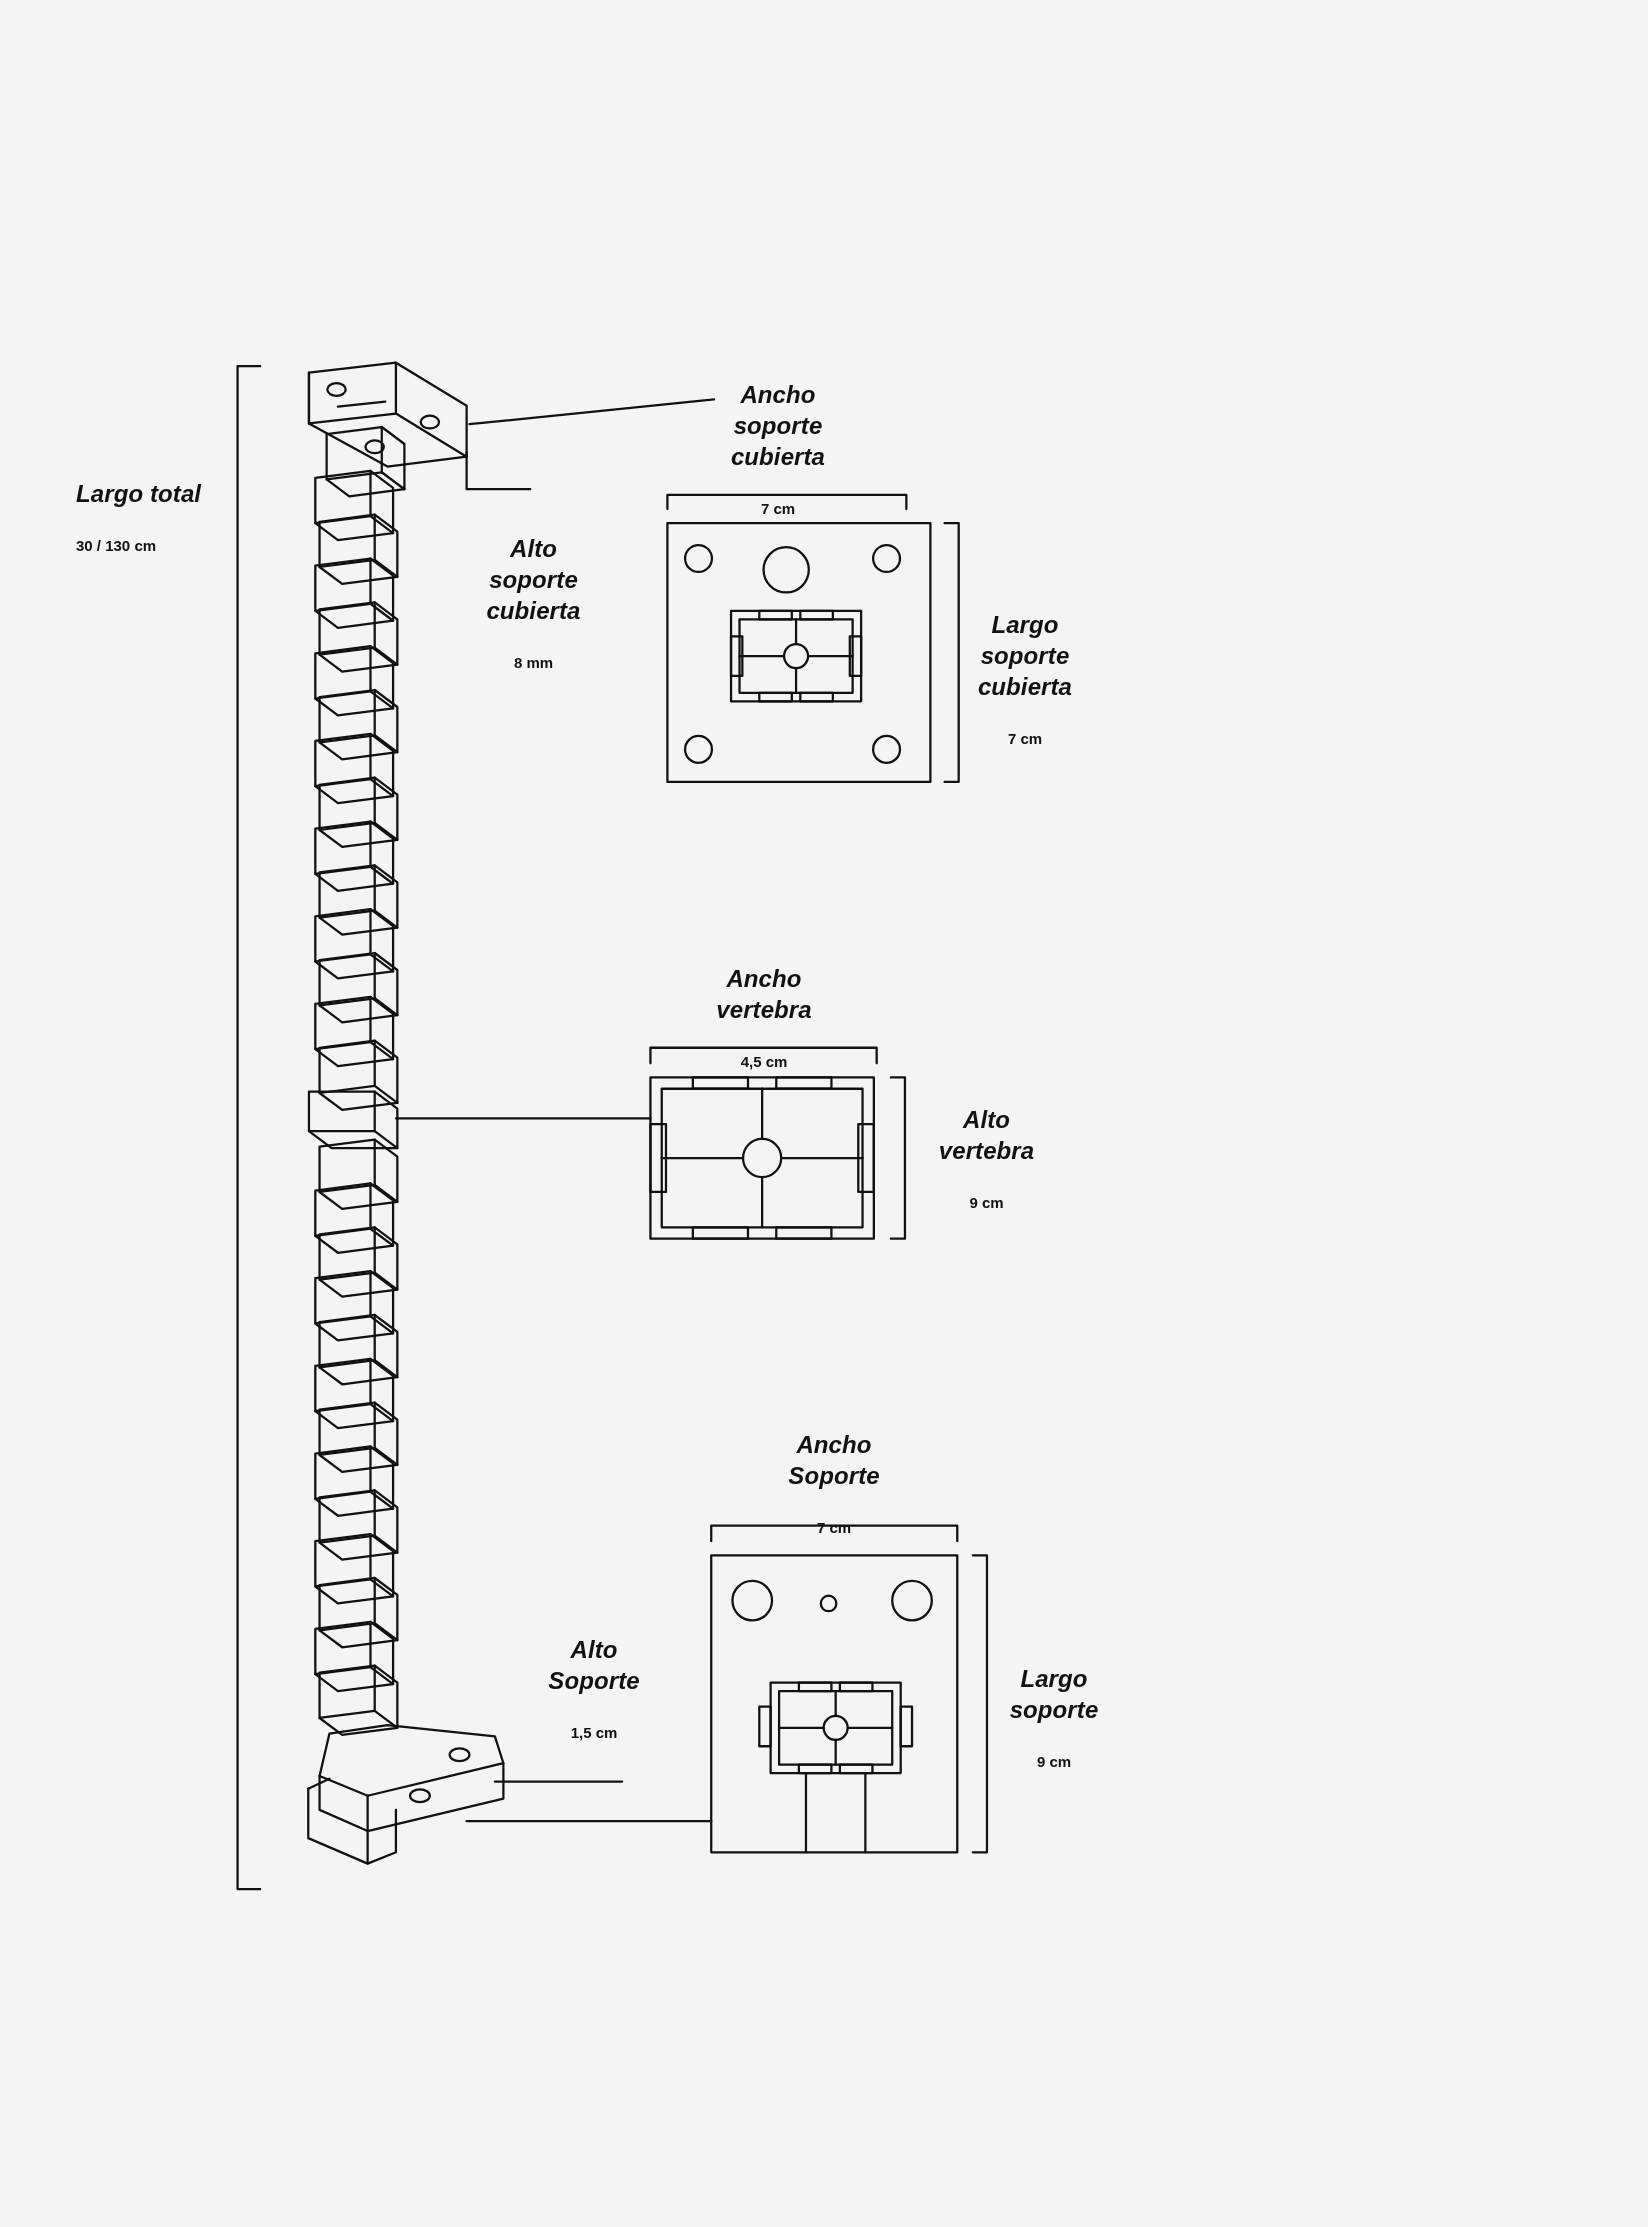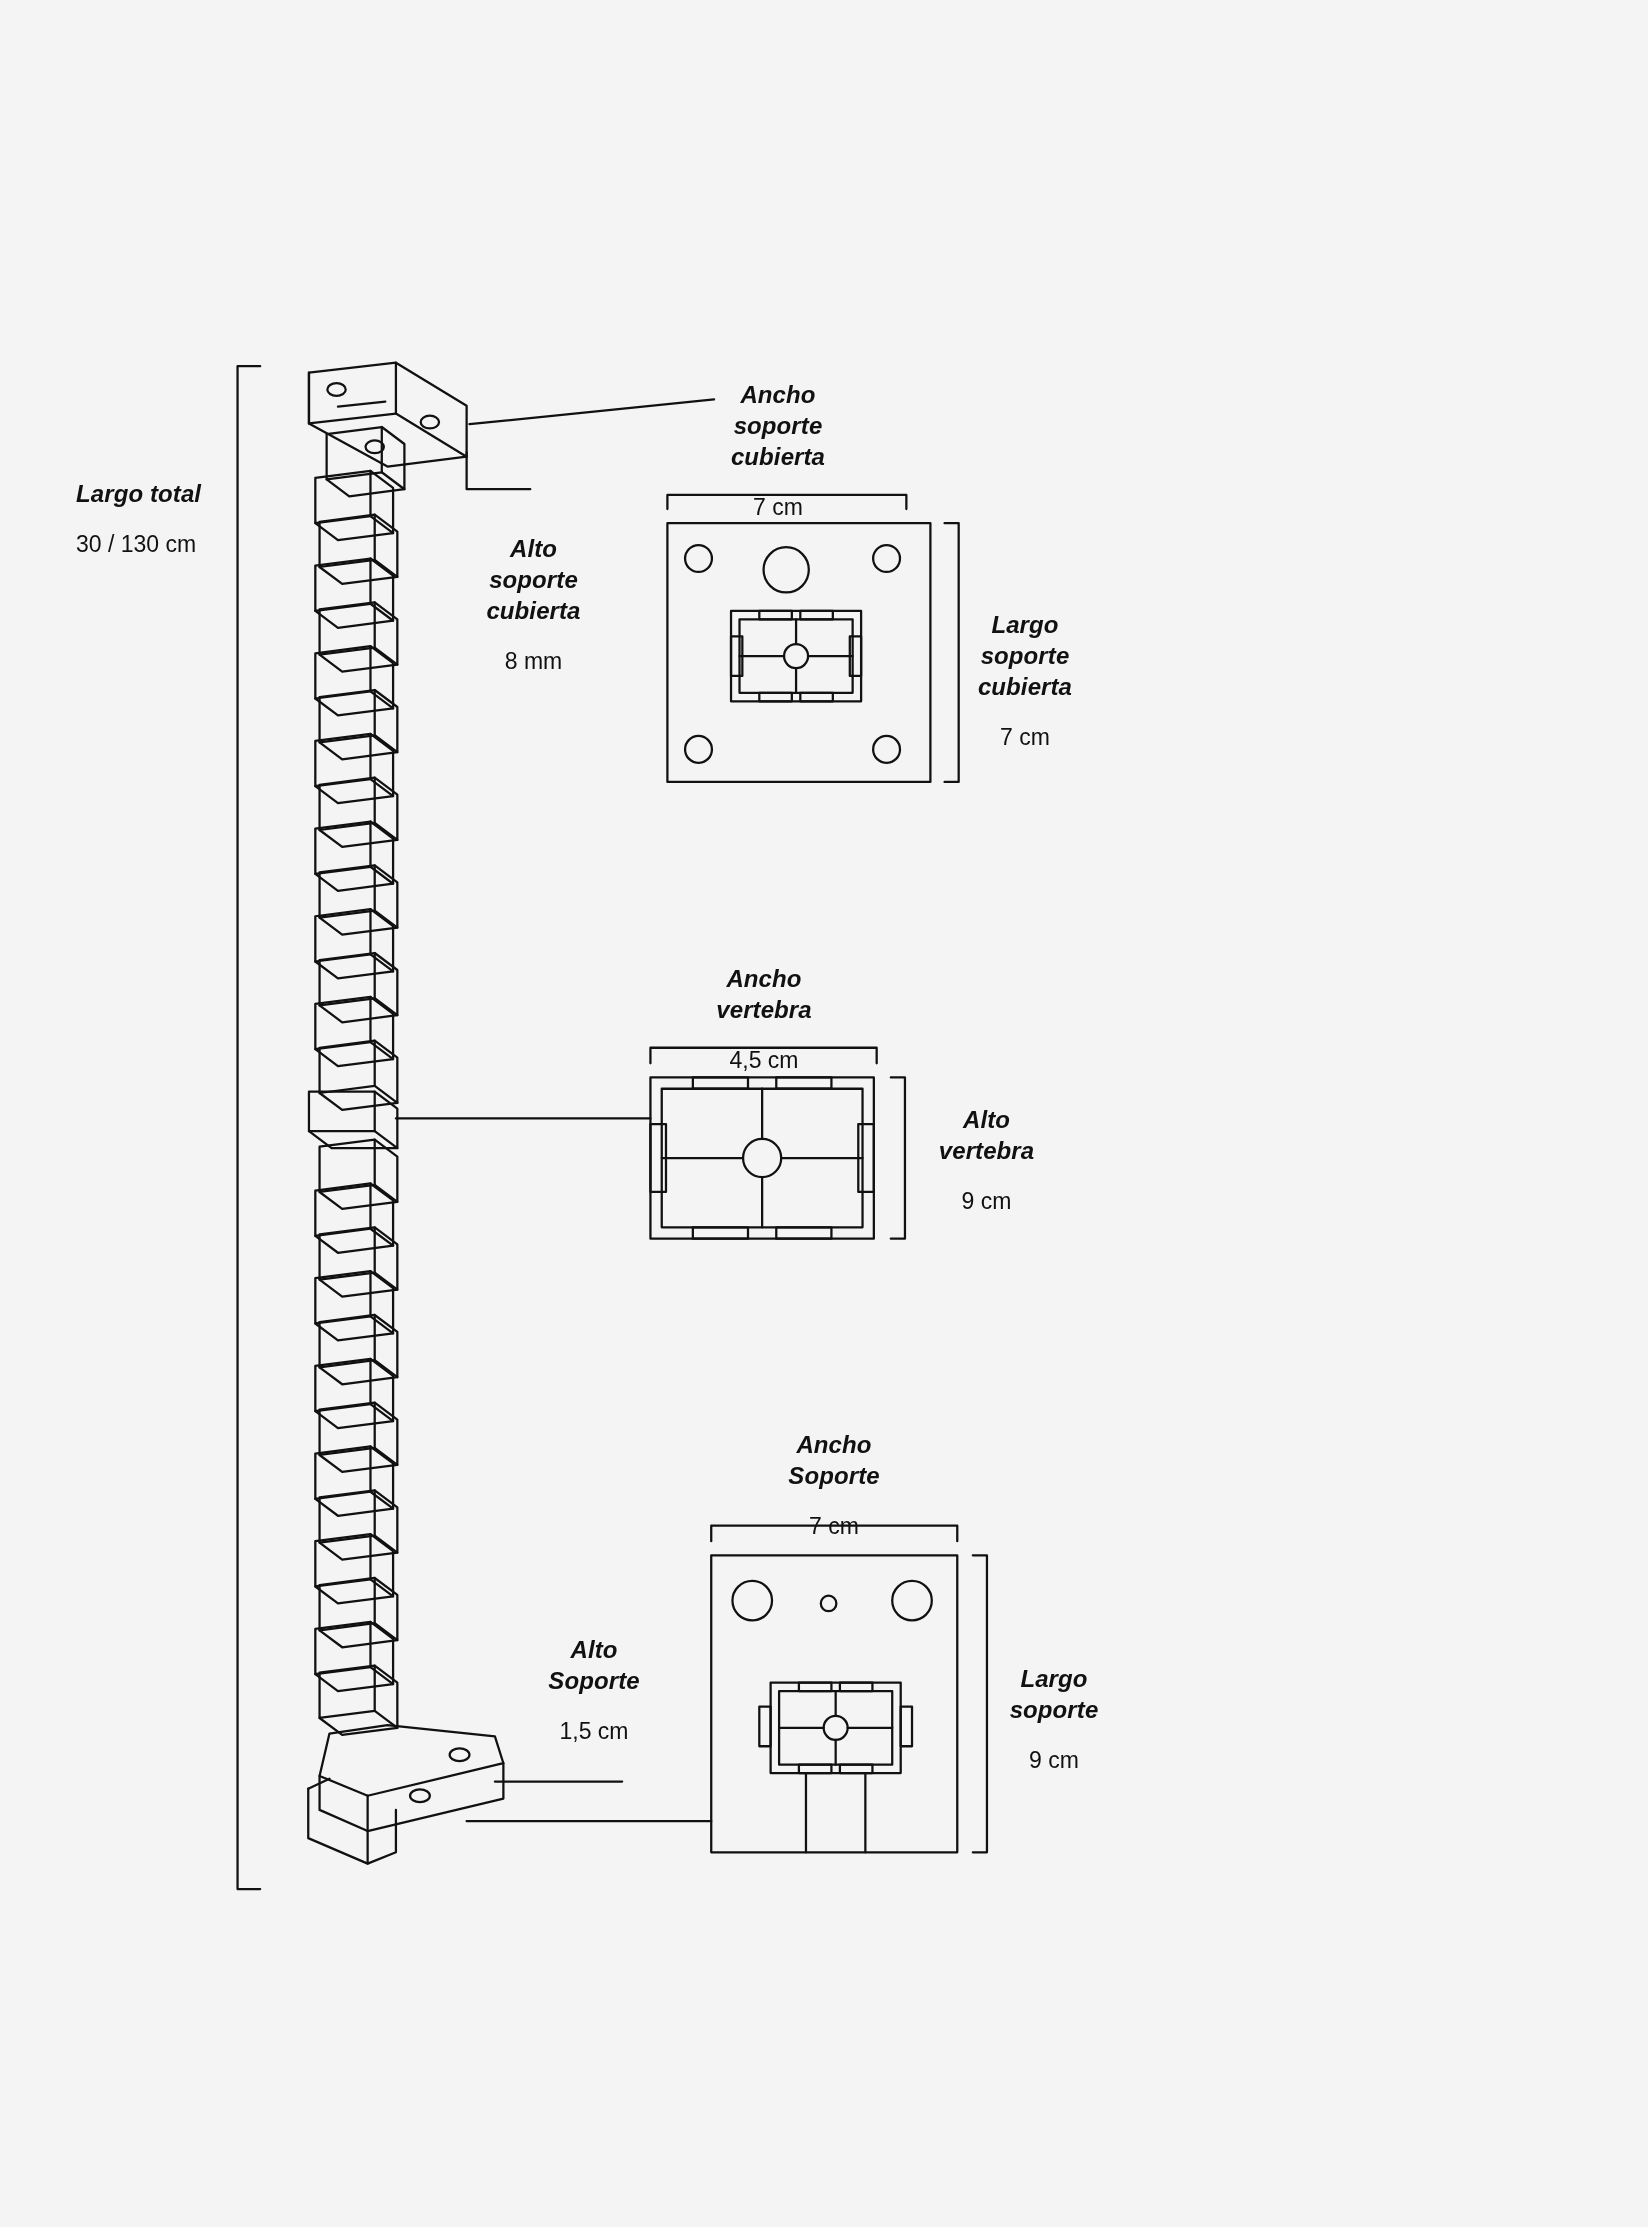--- a/index.html
+++ b/index.html
@@ -26,23 +26,23 @@
   }
   .lbl .t {
     display: block;
     font-weight: bold;
     font-size: 24px;
     letter-spacing: 0.1px;
     font-style: italic;
   }
   .lbl .v {
     display: block;
-    font-weight: normal;
-    font-size: 23px;
-    margin-top: 6px;
+    font-weight: bold;
+    font-size: 15px;
+    margin-top: 12px;
   }
   .lbl.left {
     text-align: left;
   }
   svg.overlay {
     position: absolute;
     left: 0;
     top: 0;
     width: 1648px;
     height: 2227px;

